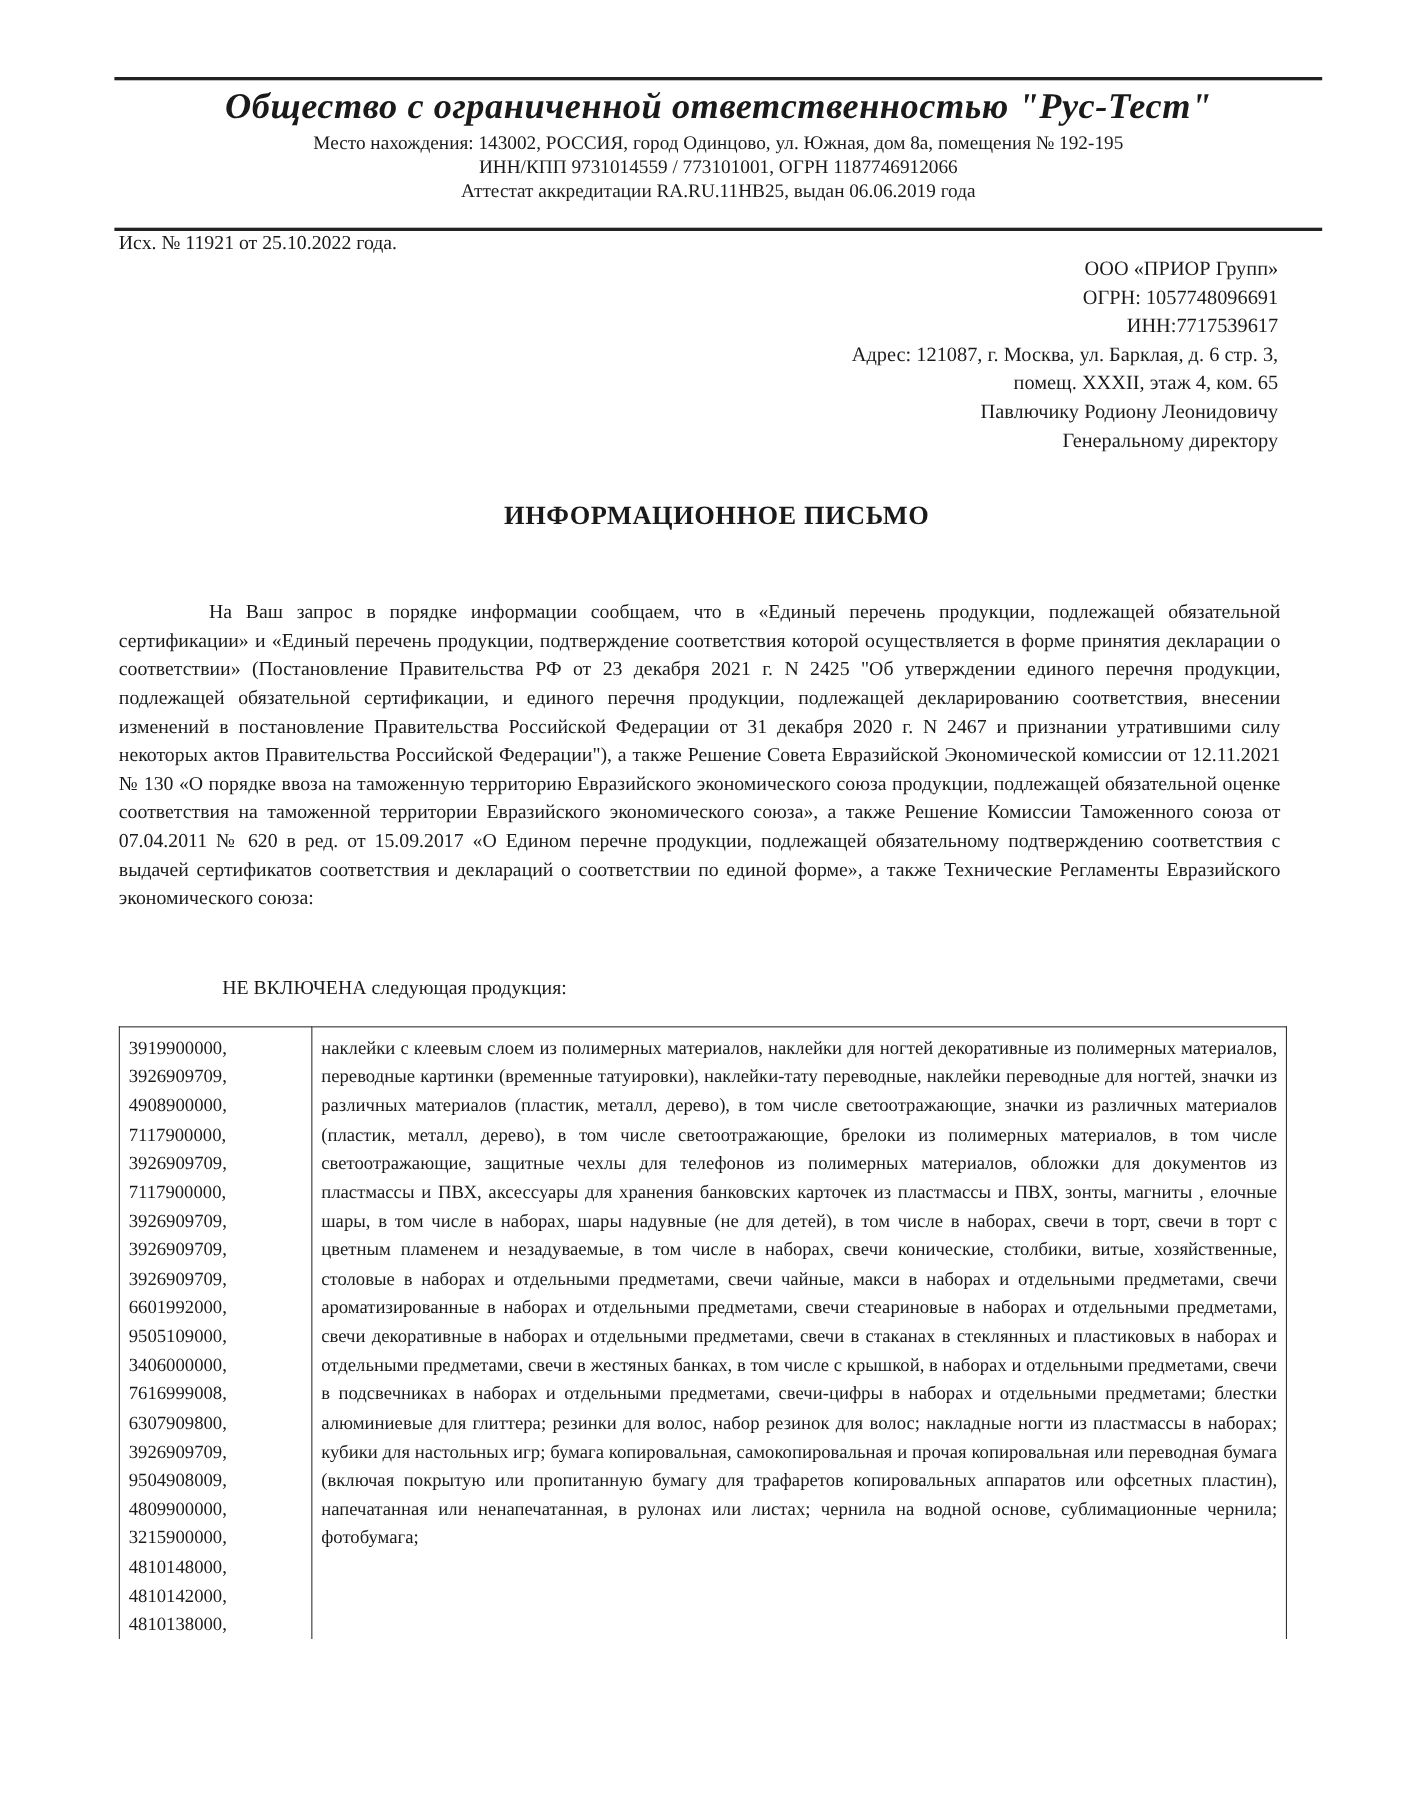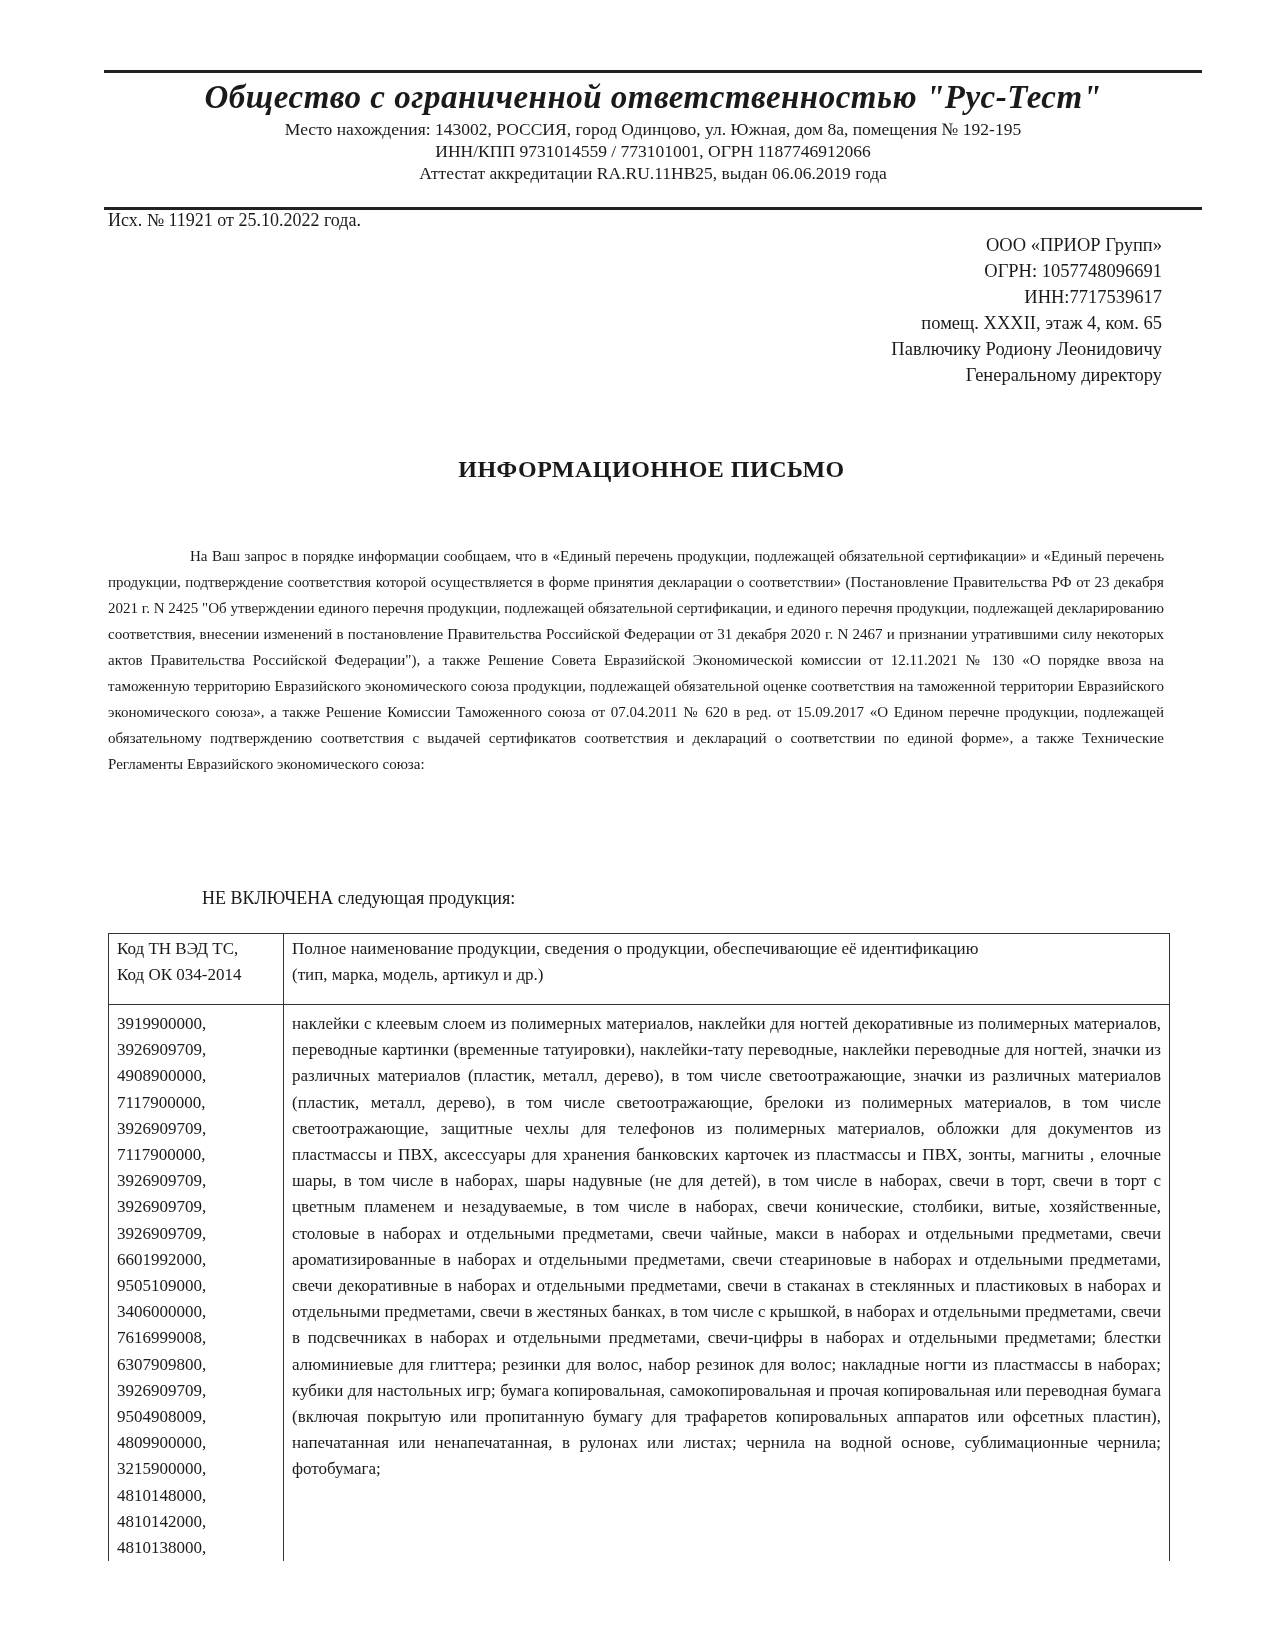--- a/index.html
+++ b/index.html
@@ -10,21 +10,21 @@
     .rule { position: absolute; left: 104px; width: 1098px; background: #222; }
     .rule.top { top: 70px; height: 3px; }
     .rule.bot { top: 207px; height: 3px; }
     .header { position: absolute; top: 76px; left: 104px; width: 1098px; text-align: center; }
     .org-name { font-size: 33px; font-weight: bold; line-height: 42px; letter-spacing: 0.5px; font-style: italic; }
     .hline { font-size: 17.5px; line-height: 22px; }
     .outref { position: absolute; top: 210px; left: 108px; font-size: 18px; }
     .recipient { position: absolute; top: 232px; right: 113px; text-align: right; font-size: 18.5px; line-height: 26px; }
     .title { position: absolute; top: 456px; left: 0; width: 1275px; text-align: center; font-size: 24px; font-weight: bold; letter-spacing: 0.5px; padding-left: 14px; }
     .para {
-      position: absolute; top: 543px; left: 108px; width: 1056px; font-size: 15px; line-height: 26px;
+      position: absolute; top: 543px; left: 108px; width: 1056px; font-size: 18px; line-height: 26px;
       text-align: justify; text-indent: 82px;
     }
     .notincl { position: absolute; top: 888px; left: 202px; font-size: 18px; }
     table.prod {
       position: absolute; top: 933px; left: 108px; width: 1062px; border-collapse: collapse;
       font-size: 17px; line-height: 26.2px;
     }
     table.prod td { border: 1px solid #333; vertical-align: top; padding: 0 8px; }
     table.prod td.code { width: 158px; }
     table.prod tr.head td { height: 68px; padding-top: 2px; }
@@ -45,43 +45,34 @@
 </div>
 
 <div class="rule bot"></div>
 
 <div class="outref">Исх. № 11921 от 25.10.2022 года.</div>
 
 <div class="recipient">
   <div>ООО «ПРИОР Групп»</div>
   <div>ОГРН: 1057748096691</div>
   <div>ИНН:7717539617</div>
+  <div>Адрес: 121087, г. Москва, ул. Барклая, д. 6 стр. 3,</div>
   <div>помещ. XXXII, этаж 4, ком. 65</div>
   <div>Павлючику Родиону Леонидовичу</div>
   <div>Генеральному директору</div>
 </div>
 
 <div class="title">ИНФОРМАЦИОННОЕ ПИСЬМО</div>
 
 <div class="para">На Ваш запрос в порядке информации сообщаем, что в «Единый перечень продукции, подлежащей обязательной сертификации» и «Единый перечень продукции, подтверждение соответствия которой осуществляется в форме принятия декларации о соответствии» (Постановление Правительства РФ от 23 декабря 2021 г. N 2425 "Об утверждении единого перечня продукции, подлежащей обязательной сертификации, и единого перечня продукции, подлежащей декларированию соответствия, внесении изменений в постановление Правительства Российской Федерации от 31 декабря 2020 г. N 2467 и признании утратившими силу некоторых актов Правительства Российской Федерации"), а также Решение Совета Евразийской Экономической комиссии от 12.11.2021 № 130 «О порядке ввоза на таможенную территорию Евразийского экономического союза продукции, подлежащей обязательной оценке соответствия на таможенной территории Евразийского экономического союза», а также Решение Комиссии Таможенного союза от 07.04.2011 № 620 в ред. от 15.09.2017 «О Едином перечне продукции, подлежащей обязательному подтверждению соответствия с выдачей сертификатов соответствия и деклараций о соответствии по единой форме», а также Технические Регламенты Евразийского экономического союза:</div>
 
 <div class="notincl">НЕ ВКЛЮЧЕНА следующая продукция:</div>
 
 <table class="prod">
   <tbody>
-      <tr class="head">
-    <td class="code">
-      <div>Код ТН ВЭД ТС,</div>
-      <div>Код ОК 034-2014</div>
-    </td>
-    <td>
-      <div>Полное наименование продукции, сведения о продукции, обеспечивающие её идентификацию</div>
-      <div>(тип, марка, модель, артикул и др.)</div>
-    </td>
-  </tr>
   <tr class="body">
     <td class="code">
       <span class="code-line">3919900000,</span>
       <span class="code-line">3926909709,</span>
       <span class="code-line">4908900000,</span>
       <span class="code-line">7117900000,</span>
       <span class="code-line">3926909709,</span>
       <span class="code-line">7117900000,</span>
       <span class="code-line">3926909709,</span>
       <span class="code-line">3926909709,</span>

